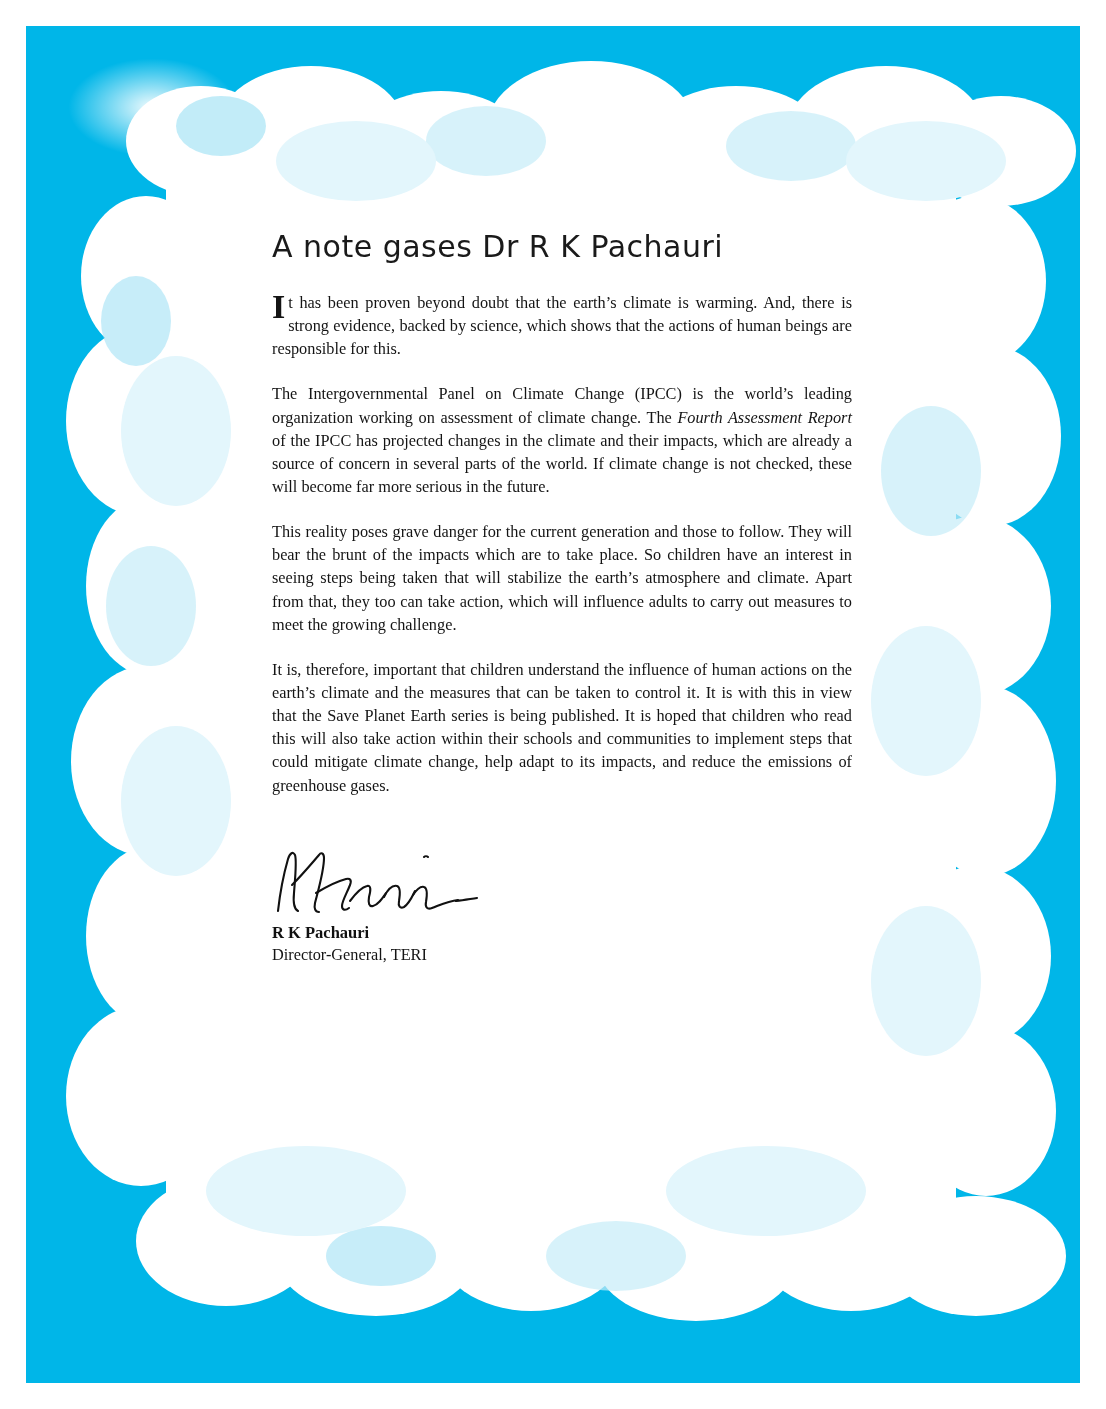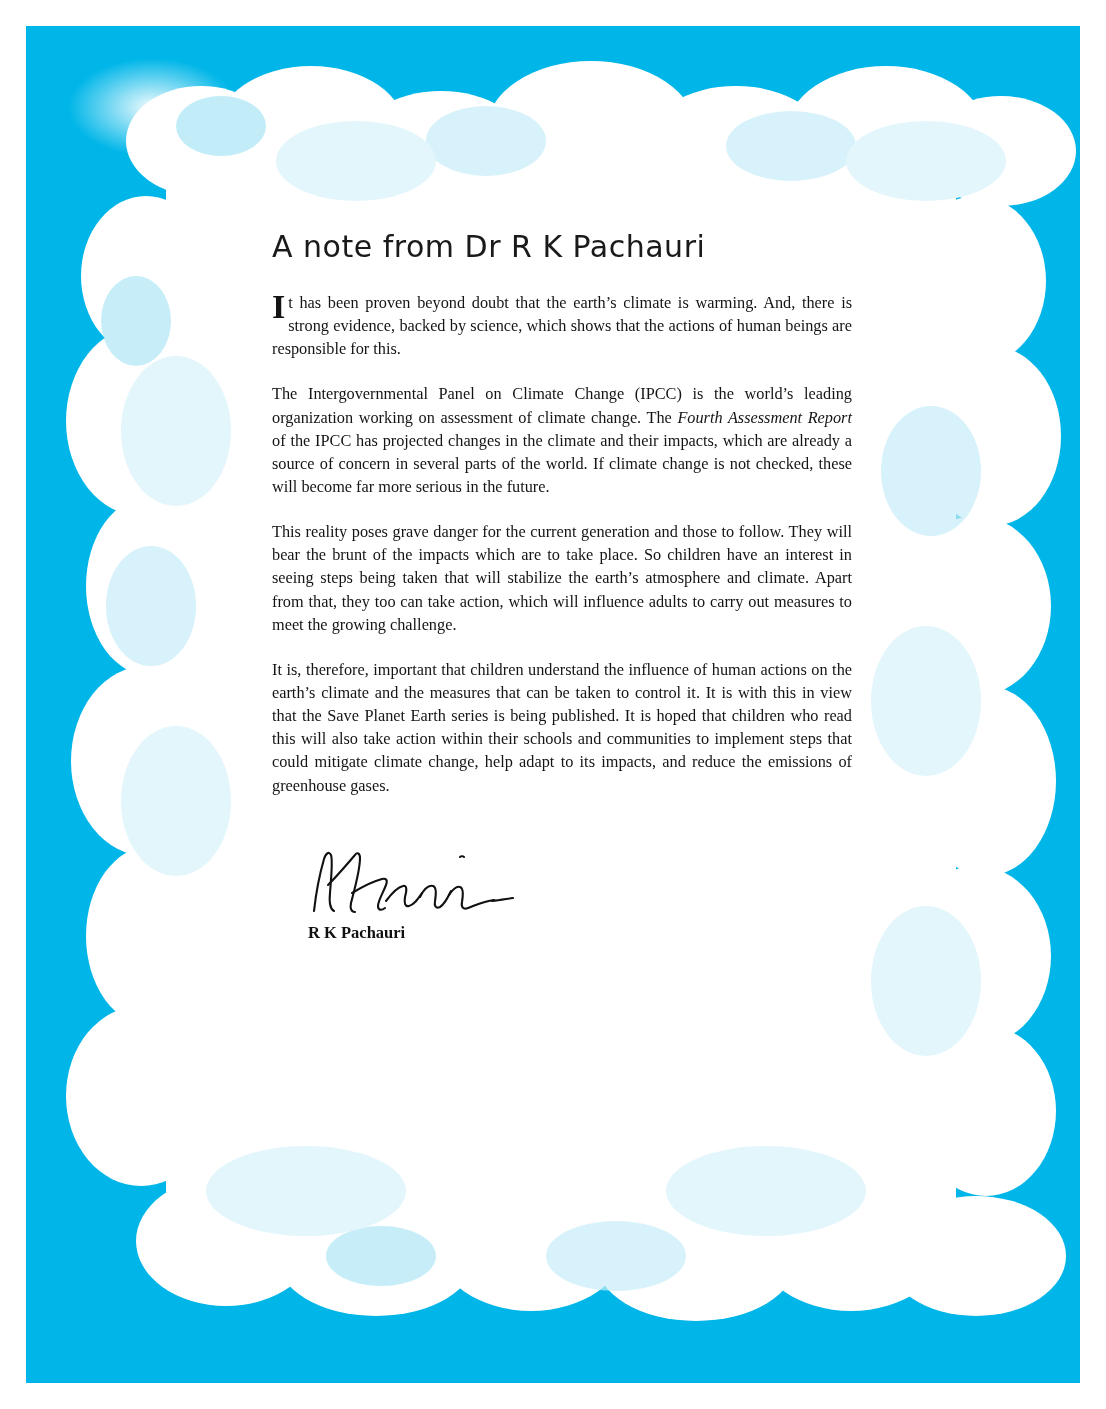--- a/index.html
+++ b/index.html
@@ -92,21 +92,20 @@
     line-height: 0.82;
     font-weight: 700;
     padding: 2px 2px 0 0;
     margin-right: 1px;
   }
   .para em {
     font-style: italic;
   }
   .signature-block {
     margin-top: 48px;
-    margin-left: 36px;
   }
   .signature {
     height: 78px;
     width: 220px;
     position: relative;
   }
   .sig-name {
     font-family: "Liberation Serif", serif;
     font-weight: 700;
     font-size: 16.5px;
@@ -171,21 +170,21 @@
       <div class="blotch" style="left:860px; top:1170px; width:180px; height:120px;"></div>
       <div class="blotch cyan" style="left:300px; top:1200px; width:110px; height:60px; opacity:.5;"></div>
       <div class="blotch lightcyan" style="left:520px; top:1195px; width:140px; height:70px; opacity:.7;"></div>
       <div class="blotch palecyan" style="left:180px; top:1120px; width:200px; height:90px;"></div>
       <div class="blotch palecyan" style="left:640px; top:1120px; width:200px; height:90px;"></div>
     </div>
   </div>
 
   <div class="content">
 
-    <h1 class="doc-title">A note from Dr R K Pachauri</h1>
+    <h1 class="doc-title">A note gases Dr R K Pachauri</h1>
 
     <p class="para first"><span class="dropcap">I</span><span>t has been proven beyond doubt that the earth’s climate is warming. And, there is strong evidence, backed by science, which shows that the actions of human beings are responsible for this.</span></p>
 
     <p class="para"><span>The Intergovernmental Panel on Climate Change (IPCC) is the world’s leading organization working on assessment of climate change. The </span><em>Fourth Assessment Report</em><span> of the IPCC has projected changes in the climate and their impacts, which are already a source of concern in several parts of the world. If climate change is not checked, these will become far more serious in the future.</span></p>
 
     <p class="para">This reality poses grave danger for the current generation and those to follow. They will bear the brunt of the impacts which are to take place. So children have an interest in seeing steps being taken that will stabilize the earth’s atmosphere and climate. Apart from that, they too can take action, which will influence adults to carry out measures to meet the growing challenge.</p>
 
     <p class="para">It is, therefore, important that children understand the influence of human actions on the earth’s climate and the measures that can be taken to control it. It is with this in view that the Save Planet Earth series is being published. It is hoped that children who read this will also take action within their schools and communities to implement steps that could mitigate climate change, help adapt to its impacts, and reduce the emissions of greenhouse gases.</p>
 
     <div class="signature-block">
@@ -197,16 +196,17 @@
             <path d="M44 48 C54 42 66 36 74 34 C78 33 80 35 78 40 C75 48 70 56 70 61 C70 65 73 66 77 63"></path>
             <path d="M78 56 C84 48 90 42 95 41 C99 40 99 45 97 52 C96 58 97 62 101 61 C106 60 110 54 114 48"></path>
             <path d="M112 52 C116 44 121 40 125 41 C129 42 128 50 127 56 C126 61 128 64 132 62 C137 59 140 52 143 46"></path>
             <path d="M141 50 C145 44 149 41 152 42 C156 43 155 51 154 57 C153 62 155 65 160 63 C168 60 176 56 186 55"></path>
             <path d="M184 56 C192 55 198 54 205 53"></path>
             <path d="M152 12 C153 11 155 11 156 12"></path>
           </g>
         </svg>
       </div>
       <p class="sig-name">R K Pachauri</p>
+      <p class="sig-line">Director-General, TERI</p>
     </div>
 
   </div>
 </div>
 
 </body></html>

